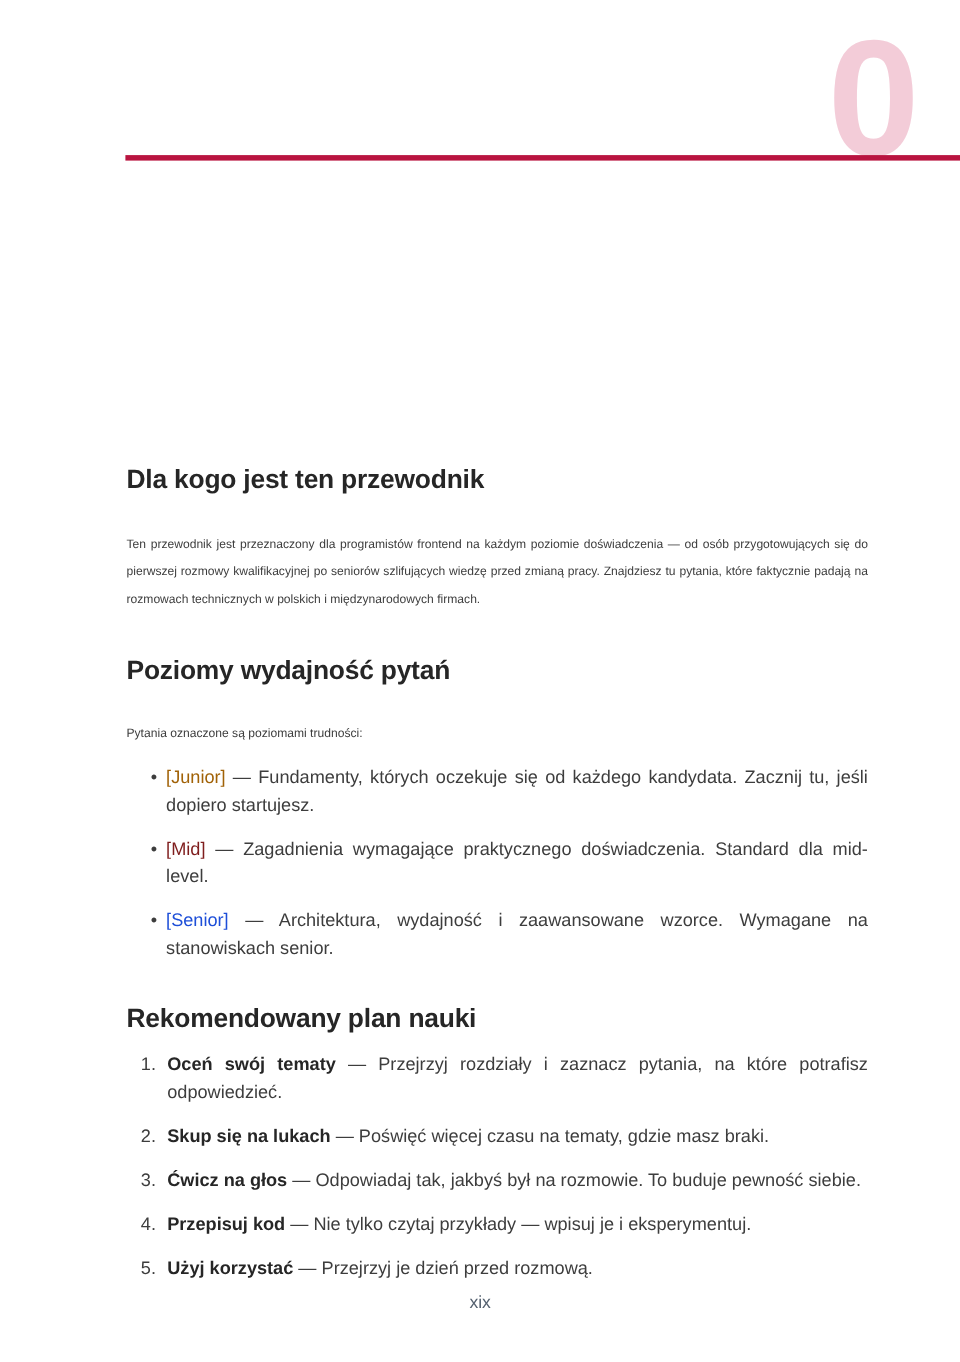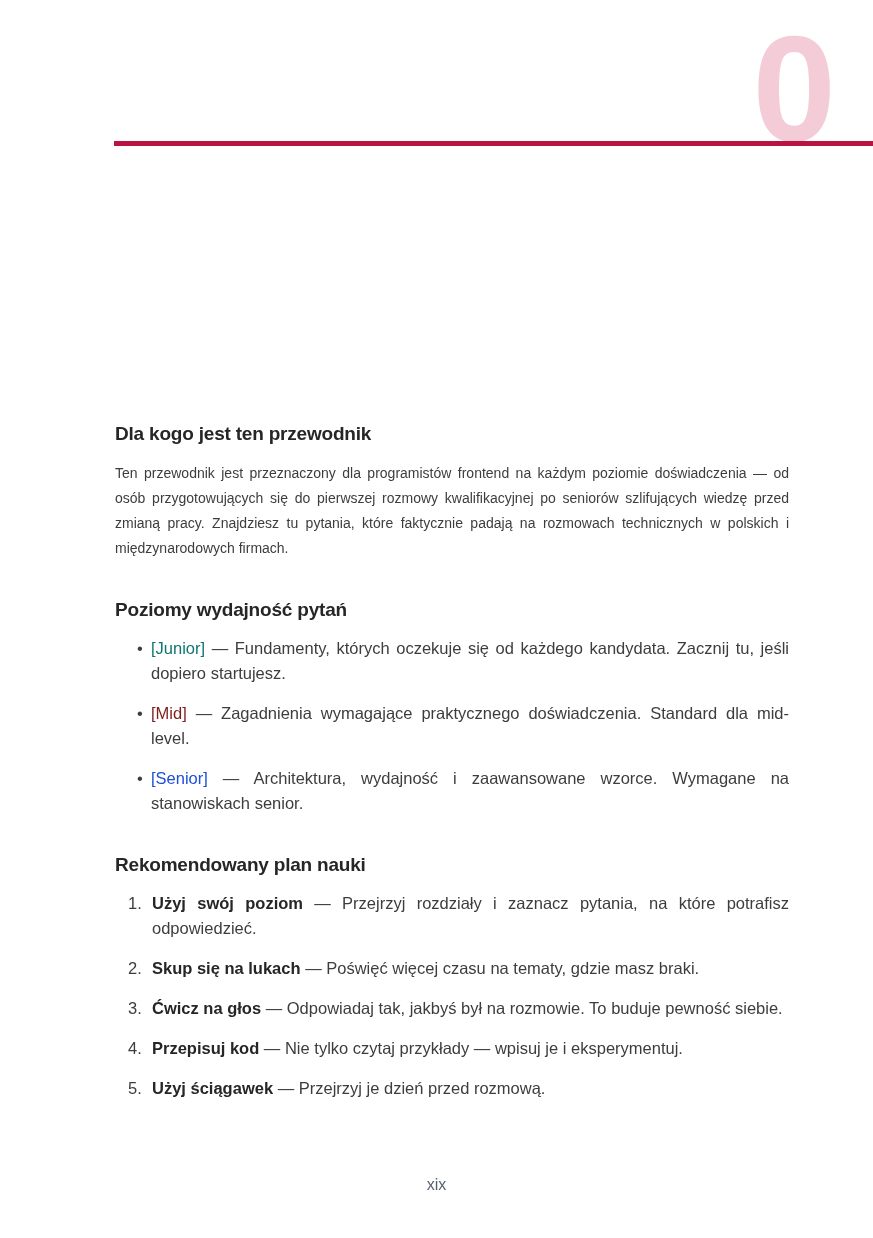--- a/index.html
+++ b/index.html
@@ -55,29 +55,29 @@
   .content {
     position: absolute;
     left: 115px;
     top: 423px;
     width: 674px;
   }
   section + section { margin-top: 38px; }
 
   h2 {
     margin: 0;
-    font-size: 19px;
+    font-size: 24px;
     line-height: 1.15;
     font-weight: bold;
     color: #262626;
     letter-spacing: -0.2px;
   }
   p {
-    margin: 16px 0 0 0;
-    font-size: 14px;
+    margin: 32px 0 0 0;
+    font-size: 11px;
     line-height: 25px;
     text-align: justify;
   }
 
   ul, ol {
     list-style: none;
     margin: 15px 0 0 0;
     padding: 0;
   }
   li {
@@ -131,58 +131,59 @@
 
   <div class="content">
 
     <section>
       <h2>Dla kogo jest ten przewodnik</h2>
       <p>Ten przewodnik jest przeznaczony dla programistów frontend na każdym poziomie doświadczenia — od osób przygotowujących się do pierwszej rozmowy kwalifikacyjnej po seniorów szlifujących wiedzę przed zmianą pracy. Znajdziesz tu pytania, które faktycznie padają na rozmowach technicznych w polskich i międzynarodowych firmach.</p>
     </section>
 
     <section>
       <h2>Poziomy wydajność pytań</h2>
+      <p>Pytania oznaczone są poziomami trudności:</p>
       <ul>
         <li>
           <span class="marker">•</span>
-          <span class="li-body"><span class="tag" style="color: #0f766e;">[Junior]</span><span> — Fundamenty, których oczekuje się od każdego kandydata. Zacznij tu, jeśli dopiero startujesz.</span></span>
+          <span class="li-body"><span class="tag" style="color: #a16207;">[Junior]</span><span> — Fundamenty, których oczekuje się od każdego kandydata. Zacznij tu, jeśli dopiero startujesz.</span></span>
         </li>
         <li>
           <span class="marker">•</span>
           <span class="li-body"><span class="tag" style="color: #7f1d1d;">[Mid]</span><span> — Zagadnienia wymagające praktycznego doświadczenia. Standard dla mid-level.</span></span>
         </li>
         <li>
           <span class="marker">•</span>
           <span class="li-body"><span class="tag" style="color: #1d4ed8;">[Senior]</span><span> — Architektura, wydajność i zaawansowane wzorce. Wymagane na stanowiskach senior.</span></span>
         </li>
       </ul>
     </section>
 
     <section>
       <h2>Rekomendowany plan nauki</h2>
       <ol>
         <li>
           <span class="num">1.</span>
-          <span class="li-body"><span class="step-label">Użyj swój poziom</span><span> — Przejrzyj rozdziały i zaznacz pytania, na które potrafisz odpowiedzieć.</span></span>
+          <span class="li-body"><span class="step-label">Oceń swój tematy</span><span> — Przejrzyj rozdziały i zaznacz pytania, na które potrafisz odpowiedzieć.</span></span>
         </li>
         <li>
           <span class="num">2.</span>
           <span class="li-body"><span class="step-label">Skup się na lukach</span><span> — Poświęć więcej czasu na tematy, gdzie masz braki.</span></span>
         </li>
         <li>
           <span class="num">3.</span>
           <span class="li-body"><span class="step-label">Ćwicz na głos</span><span> — Odpowiadaj tak, jakbyś był na rozmowie. To buduje pewność siebie.</span></span>
         </li>
         <li>
           <span class="num">4.</span>
           <span class="li-body"><span class="step-label">Przepisuj kod</span><span> — Nie tylko czytaj przykłady — wpisuj je i eksperymentuj.</span></span>
         </li>
         <li>
           <span class="num">5.</span>
-          <span class="li-body"><span class="step-label">Użyj ściągawek</span><span> — Przejrzyj je dzień przed rozmową.</span></span>
+          <span class="li-body"><span class="step-label">Użyj korzystać</span><span> — Przejrzyj je dzień przed rozmową.</span></span>
         </li>
       </ol>
     </section>
 
   </div>
 
   <div class="page-number">xix</div>
 
 </div>
 

